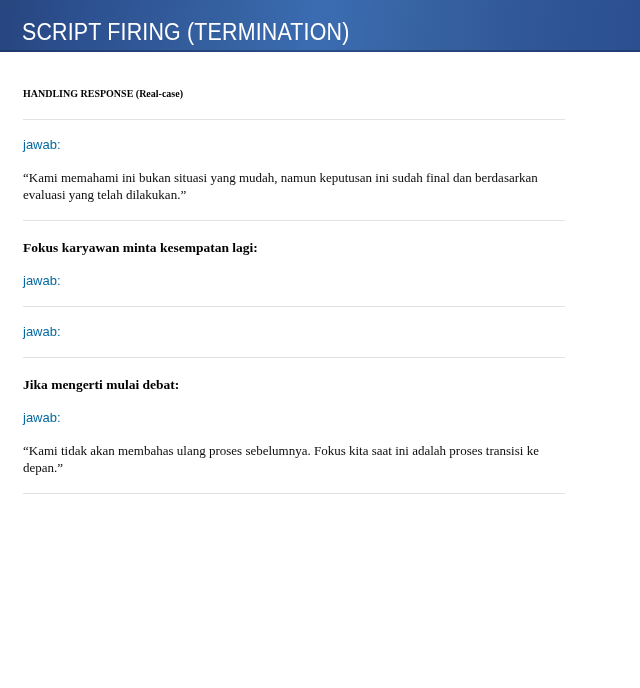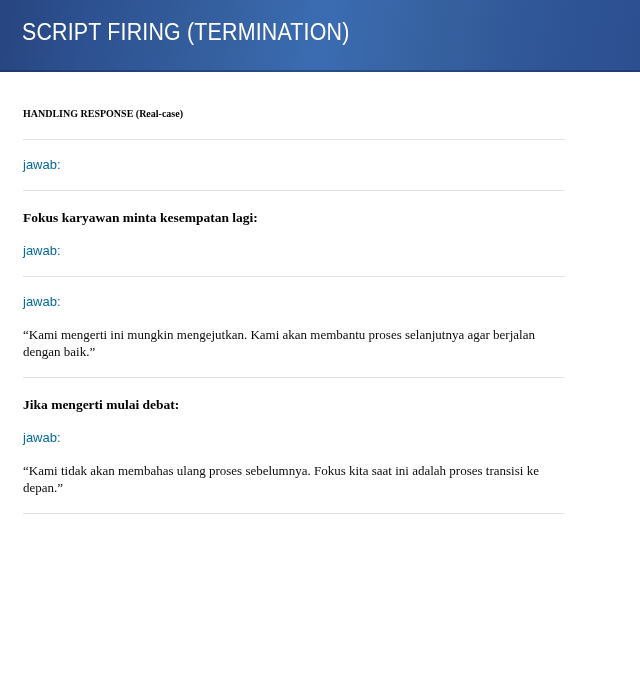--- a/index.html
+++ b/index.html
@@ -11,21 +11,21 @@
     height: 688px;
     background: #ffffff;
     font-family: "Liberation Serif", "DejaVu Serif", serif;
     overflow: hidden;
   }
 
   
   .header-banner {
     position: relative;
     width: 640px;
-    height: 72px;
+    height: 52px;
     background: linear-gradient(100deg,
         #27457f 0%,
         #2d5191 14%,
         #35609f 34%,
         #3b6cb2 50%,
         #36619f 68%,
         #2f5596 85%,
         #2c4f90 100%);
     box-sizing: border-box;
     overflow: hidden;
@@ -125,34 +125,34 @@
 <div class="content">
 
   <div class="doc-heading">HANDLING RESPONSE (Real-case)</div>
 
   <div class="divider-wrap">
     <div class="divider"></div>
   </div>
 
   <div class="section-block">
     <div class="answer-label">jawab:</div>
+    <div class="answer-text">“Kami memahami ini bukan situasi yang mudah, namun keputusan ini sudah final dan berdasarkan evaluasi yang telah dilakukan.”</div>
   </div>
 
   <div class="divider"></div>
 
   <div class="section-block">
     <div class="section-heading">Fokus karyawan minta kesempatan lagi:</div>
     <div class="answer-label">jawab:</div>
   </div>
 
   <div class="divider"></div>
 
   <div class="section-block">
     <div class="answer-label">jawab:</div>
-    <div class="answer-text">“Kami mengerti ini mungkin mengejutkan. Kami akan membantu proses selanjutnya agar berjalan dengan baik.”</div>
   </div>
 
   <div class="divider"></div>
 
   <div class="section-block">
     <div class="section-heading">Jika mengerti mulai debat:</div>
     <div class="answer-label">jawab:</div>
     <div class="answer-text">“Kami tidak akan membahas ulang proses sebelumnya. Fokus kita saat ini adalah proses transisi ke depan.”</div>
   </div>
 

